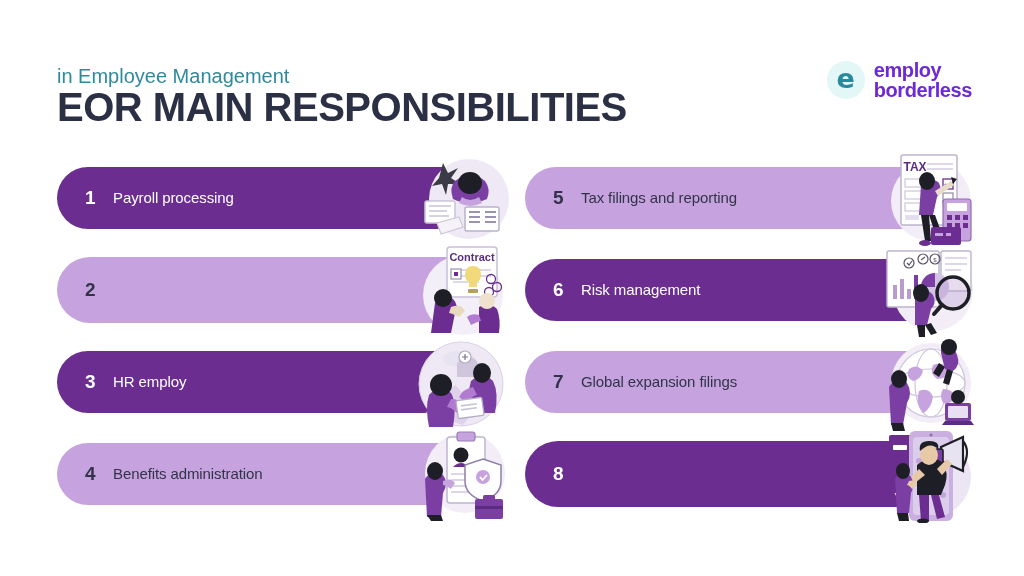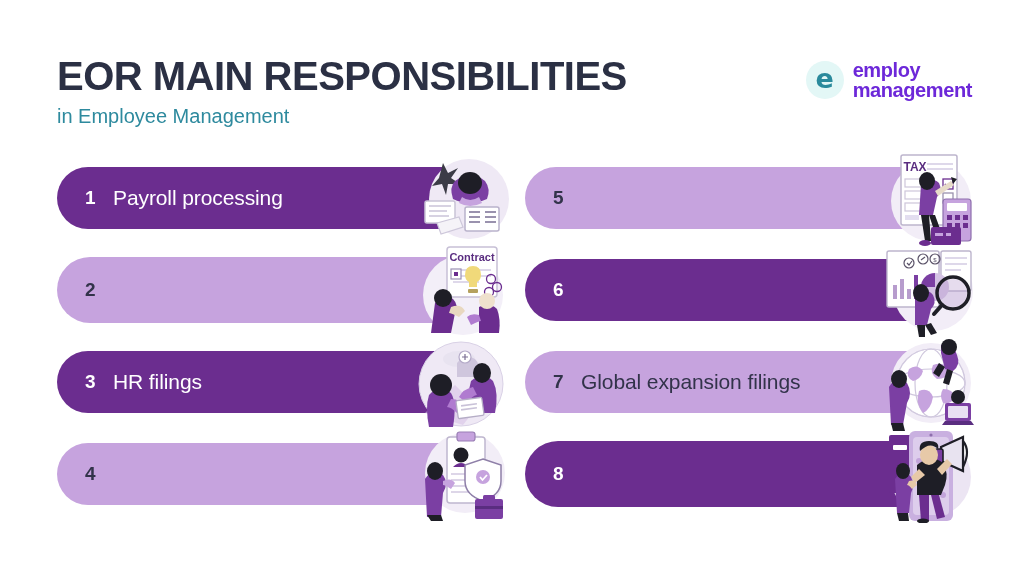--- a/index.html
+++ b/index.html
@@ -96,21 +96,21 @@
   .bar.dark  { background: #6b2d8f; }
   .bar.light { background: #c6a3de; }
 
   .num {
     font-size: 19px;
     font-weight: bold;
     flex: none;
     width: 22px;
   }
   .label {
-    font-size: 21px;
+    font-size: 15px;
     font-weight: normal;
     line-height: 1.18;
     letter-spacing: -0.1px;
     margin-left: 6px;
   }
   .bar.dark  .num, .bar.dark  .label { color: #ffffff; }
   .bar.light .num, .bar.light .label { color: #32334a; }
 
   
   .illus {
@@ -123,31 +123,31 @@
     text-align: center;
   }
   .illus svg { display: block; width: 100%; height: 100%; }
 </style>
 </head>
 <body>
 
 <div id="canvas">
 
   <div id="header">
+    <div id="page-subtitle">in Employee Management</div>
     <div id="page-title">EOR MAIN RESPONSIBILITIES</div>
-    <div id="page-subtitle">in Employee Management</div>
   </div>
 
   <div id="logo">
     <div id="logo-mark">
       <span class="e-glyph">e</span>
     </div>
     <div id="logo-text">
       <div>employ</div>
-      <div>management</div>
+      <div>borderless</div>
     </div>
   </div>
 
   <div class="column" id="col-left">
 
     <div class="row">
       <div class="bar dark">
         <span class="num">1</span>
         <span class="label">Payroll processing</span>
       </div>
@@ -199,21 +199,21 @@
           <path d="M66 62 q10 -6 18 2 q4 10 2 24 l-20 0z" fill="#6b2d8f"></path>
           <circle cx="74" cy="56" r="8" fill="#efe1cd"></circle>
           <path d="M66 70 q-8 -2 -12 2 l4 8 q8 -4 10 -4z" fill="#b07bd0"></path>
         </svg>
       </div>
     </div>
 
     <div class="row">
       <div class="bar dark">
         <span class="num">3</span>
-        <span class="label">HR filings</span>
+        <span class="label">HR employ</span>
       </div>
       <div class="illus">
         <svg viewBox="0 0 96 94">
           <circle cx="48" cy="47" r="42" fill="#efe9f5"></circle>
           <circle cx="48" cy="47" r="42" fill="none" stroke="#d9d1e6" stroke-width="1"></circle>
           <path d="M12 76 l30 -28 l22 22 l-14 18 z" fill="#d7c3e6" opacity="0.6"></path>
           <ellipse cx="46" cy="22" rx="16" ry="8" fill="#e8e3f0"></ellipse>
           <path d="M44 26 q8 -10 18 -4 q6 6 2 12 l-3 6 l-17 0z" fill="#cfc6dd"></path>
           <circle cx="52" cy="20" r="6" fill="#ffffff" stroke="#b4aac8" stroke-width="1.2"></circle>
           <path d="M49 20 l6 0 M52 17 l0 6" stroke="#7b6f93" stroke-width="1.2"></path>
@@ -226,20 +226,21 @@
           <rect x="44" y="62" width="26" height="18" rx="1.5" fill="#ffffff" stroke="#b5adc6" stroke-width="1.3" transform="rotate(-8 57 71)"></rect>
           <rect x="48" y="67" width="16" height="1.6" fill="#c9c2d8" transform="rotate(-8 56 68)"></rect>
           <rect x="48" y="71" width="16" height="1.6" fill="#c9c2d8" transform="rotate(-8 56 72)"></rect>
         </svg>
       </div>
     </div>
 
     <div class="row">
       <div class="bar light">
         <span class="num">4</span>
+        <span class="label">Benefits administration</span>
       </div>
       <div class="illus">
         <svg viewBox="0 0 96 94">
           <circle cx="52" cy="44" r="40" fill="#f2edf7"></circle>
           <rect x="34" y="8" width="38" height="66" rx="3" fill="#ffffff" stroke="#bfb7cf" stroke-width="1.5"></rect>
           <rect x="44" y="3" width="18" height="9" rx="2.5" fill="#c6a3de" stroke="#9a7fb5" stroke-width="1.2"></rect>
           <circle cx="48" cy="26" r="7.5" fill="#1e1e26"></circle>
           <path d="M40 38 q8 -8 16 0 z" fill="#6b2d8f"></path>
           <rect x="38" y="44" width="30" height="2" fill="#ddd6e8"></rect>
           <rect x="38" y="50" width="30" height="2" fill="#ddd6e8"></rect>
@@ -259,20 +260,21 @@
       </div>
     </div>
 
   </div>
 
   <div class="column" id="col-right">
 
     <div class="row">
       <div class="bar light">
         <span class="num">5</span>
+        <span class="label">Tax filings and reporting</span>
       </div>
       <div class="illus">
         <svg viewBox="0 0 96 94">
           <circle cx="50" cy="48" r="40" fill="#f2edf7"></circle>
           <rect x="20" y="2" width="56" height="70" rx="2" fill="#ffffff" stroke="#bdb5cd" stroke-width="1.5"></rect>
           <text x="34" y="18" font-family="Liberation Sans, sans-serif" font-size="12" font-weight="bold" fill="#5a2d80" text-anchor="middle">TAX</text>
           <rect x="46" y="10" width="26" height="2" fill="#ded8ea"></rect>
           <rect x="46" y="15" width="26" height="2" fill="#ded8ea"></rect>
           <rect x="24" y="26" width="22" height="8" fill="#ffffff" stroke="#cdc6da" stroke-width="1.2"></rect>
           <rect x="24" y="38" width="22" height="8" fill="#ffffff" stroke="#cdc6da" stroke-width="1.2"></rect>
@@ -299,20 +301,21 @@
           <rect x="50" y="74" width="30" height="18" rx="2" fill="#6b2d8f"></rect>
           <rect x="54" y="80" width="8" height="3" fill="#c6a3de"></rect>
           <rect x="65" y="80" width="5" height="3" fill="#c6a3de"></rect>
         </svg>
       </div>
     </div>
 
     <div class="row">
       <div class="bar dark">
         <span class="num">6</span>
+        <span class="label">Risk management</span>
       </div>
       <div class="illus">
         <svg viewBox="0 0 96 94">
           <circle cx="52" cy="46" r="40" fill="#f2edf7"></circle>
           <rect x="6" y="6" width="52" height="56" rx="2" fill="#ffffff" stroke="#bdb5cd" stroke-width="1.4"></rect>
           <rect x="60" y="6" width="30" height="40" rx="2" fill="#ffffff" stroke="#bdb5cd" stroke-width="1.4"></rect>
           <rect x="64" y="12" width="22" height="2" fill="#ded8ea"></rect>
           <rect x="64" y="18" width="22" height="2" fill="#ded8ea"></rect>
           <rect x="64" y="24" width="16" height="2" fill="#ded8ea"></rect>
           <circle cx="28" cy="18" r="5" fill="none" stroke="#5a5268" stroke-width="1.2"></circle>

